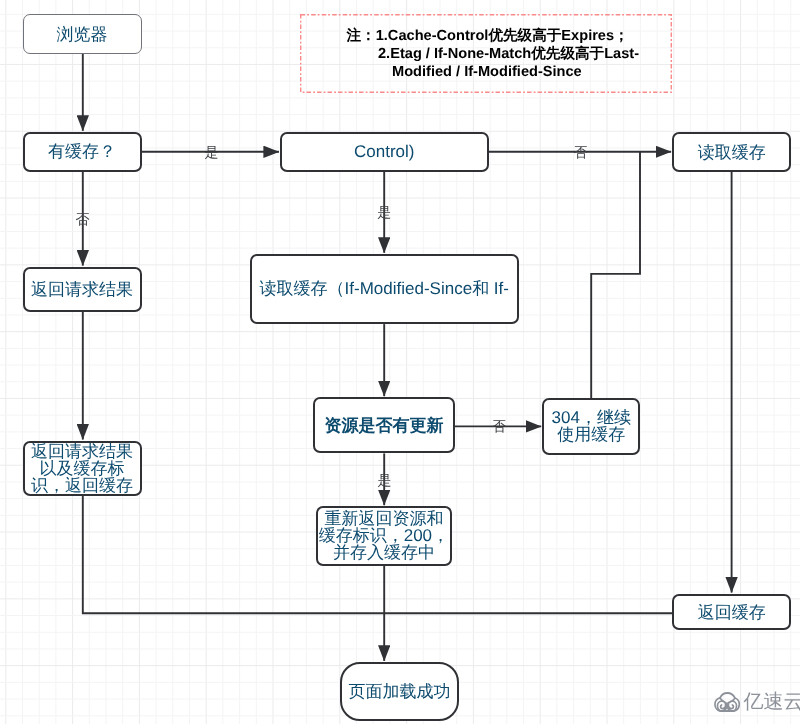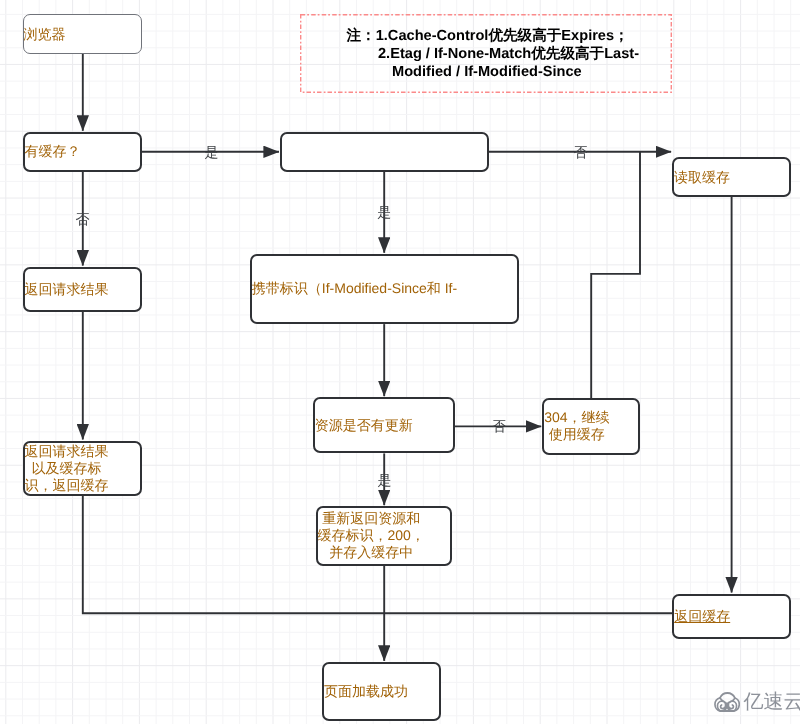--- a/index.html
+++ b/index.html
@@ -9,22 +9,22 @@
     width:800px;height:724px;background:#ffffff;overflow:hidden;
     font-family:"Liberation Sans",sans-serif;
     -webkit-font-smoothing:antialiased;
     text-rendering:geometricPrecision;
   }
   #canvas{position:relative;width:800px;height:724px;background:#ffffff;}
   #grid,#wires{position:absolute;left:0;top:0;width:800px;height:724px;}
   .node{
     position:absolute;box-sizing:border-box;
     border:2px solid #2f3135;border-radius:7px;background:#ffffff;
-    display:flex;align-items:center;justify-content:flex-start;text-align:center;
-    color:#a16207;font-size:14px;
+    display:flex;align-items:center;justify-content:center;text-align:center;
+    color:#0c4a6e;font-size:17px;
   }
   .node .lbl{display:block;line-height:17px;}
   .elabel{
     position:absolute;color:#3d4044;font-size:14px;line-height:14px;
     transform:translate(-50%,-50%);white-space:nowrap;
   }
   #note{position:absolute;}
   #note .nline{
     position:absolute;white-space:nowrap;color:#000000;font-weight:bold;
     font-size:14.6px;line-height:15px;
@@ -156,38 +156,39 @@
           <div>浏览器</div>
         </span>
       </div>
       <div class="node" style="left: 22.5px; top: 131.7px; width: 119px; height: 40.2px;">
         <span class="lbl">
           <div>有缓存？</div>
         </span>
       </div>
       <div class="node" style="left: 280px; top: 131.9px; width: 208.5px; height: 39.8px;">
         <span class="lbl">
-        </span>
-      </div>
-      <div class="node" style="left: 672.1px; top: 132.1px; width: 119.1px; height: 39.9px; margin-top: 25px;">
+          <div>Control)</div>
+        </span>
+      </div>
+      <div class="node" style="left: 672.1px; top: 132.1px; width: 119.1px; height: 39.9px;">
         <span class="lbl">
           <div>读取缓存</div>
         </span>
       </div>
       <div class="node" style="left: 22.5px; top: 266.6px; width: 119.1px; height: 45.3px;">
         <span class="lbl">
           <div>返回请求结果</div>
         </span>
       </div>
       <div class="node" style="left: 249.8px; top: 253.8px; width: 269px; height: 70.4px;">
         <span class="lbl">
-          <div>携带标识（If-Modified-Since和 If-</div>
-        </span>
-      </div>
-      <div class="node" style="left: 312.7px; top: 397.2px; width: 142.4px; height: 56.3px;">
+          <div>读取缓存（If-Modified-Since和 If-</div>
+        </span>
+      </div>
+      <div class="node" style="left: 312.7px; top: 397.2px; width: 142.4px; height: 56.3px; font-weight: bold;">
         <span class="lbl">
           <div>资源是否有更新</div>
         </span>
       </div>
       <div class="node" style="left: 542.2px; top: 397.8px; width: 98.2px; height: 57px;">
         <span class="lbl">
           <div>304，继续</div>
           <div>使用缓存</div>
         </span>
       </div>
@@ -198,26 +199,26 @@
           <div>识，返回缓存</div>
         </span>
       </div>
       <div class="node" style="left: 315.5px; top: 506.2px; width: 136.8px; height: 59.6px;">
         <span class="lbl">
           <div>重新返回资源和</div>
           <div>缓存标识，200，</div>
           <div>并存入缓存中</div>
         </span>
       </div>
-      <div class="node" style="left: 672.2px; top: 594.3px; width: 119px; height: 45px; text-decoration: underline;">
+      <div class="node" style="left: 672.2px; top: 594.3px; width: 119px; height: 36px;">
         <span class="lbl">
           <div>返回缓存</div>
         </span>
       </div>
-      <div class="node" style="left: 322px; top: 661.9px; width: 119.1px; height: 59px;">
+      <div class="node" style="left: 340px; top: 661.9px; width: 119.1px; height: 59px; border-radius: 20px;">
         <span class="lbl">
           <div>页面加载成功</div>
         </span>
       </div>
     </div>
   <div id="elabels">
       <div class="elabel" style="left: 211.5px; top: 151.5px;">是</div>
       <div class="elabel" style="left: 82.5px; top: 218.5px;">否</div>
       <div class="elabel" style="left: 580.5px; top: 151.5px;">否</div>
       <div class="elabel" style="left: 384.3px; top: 211.5px;">是</div>

